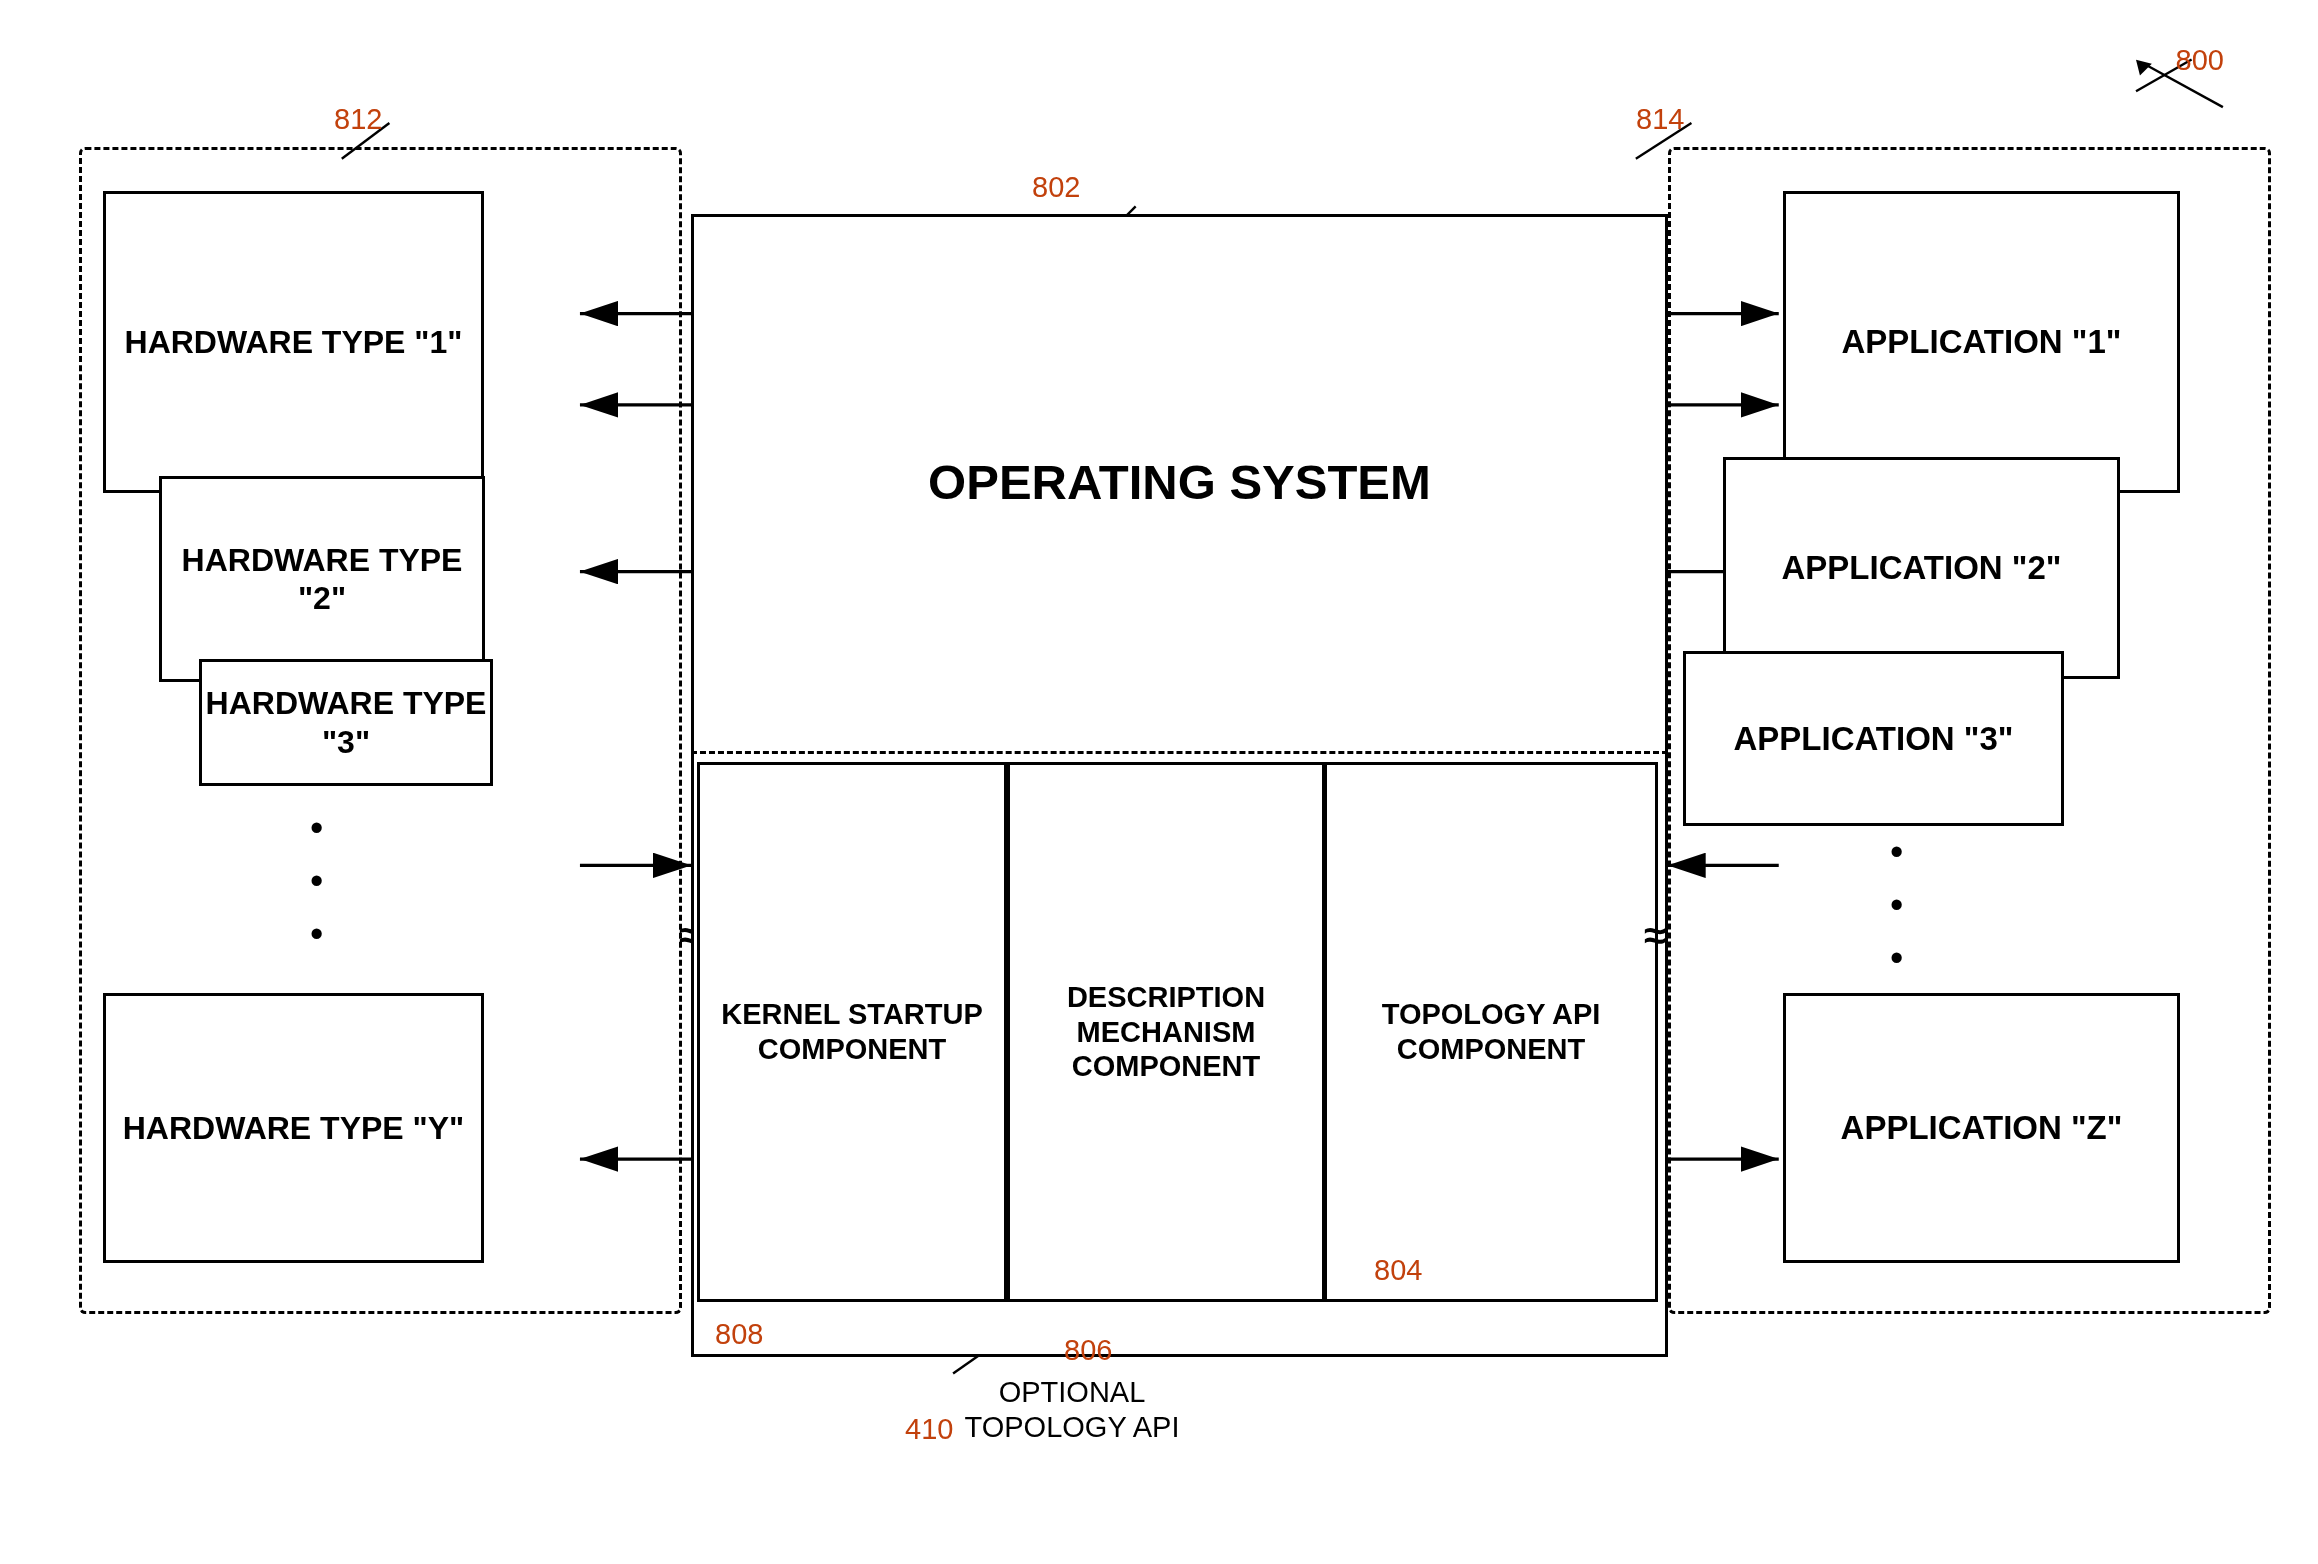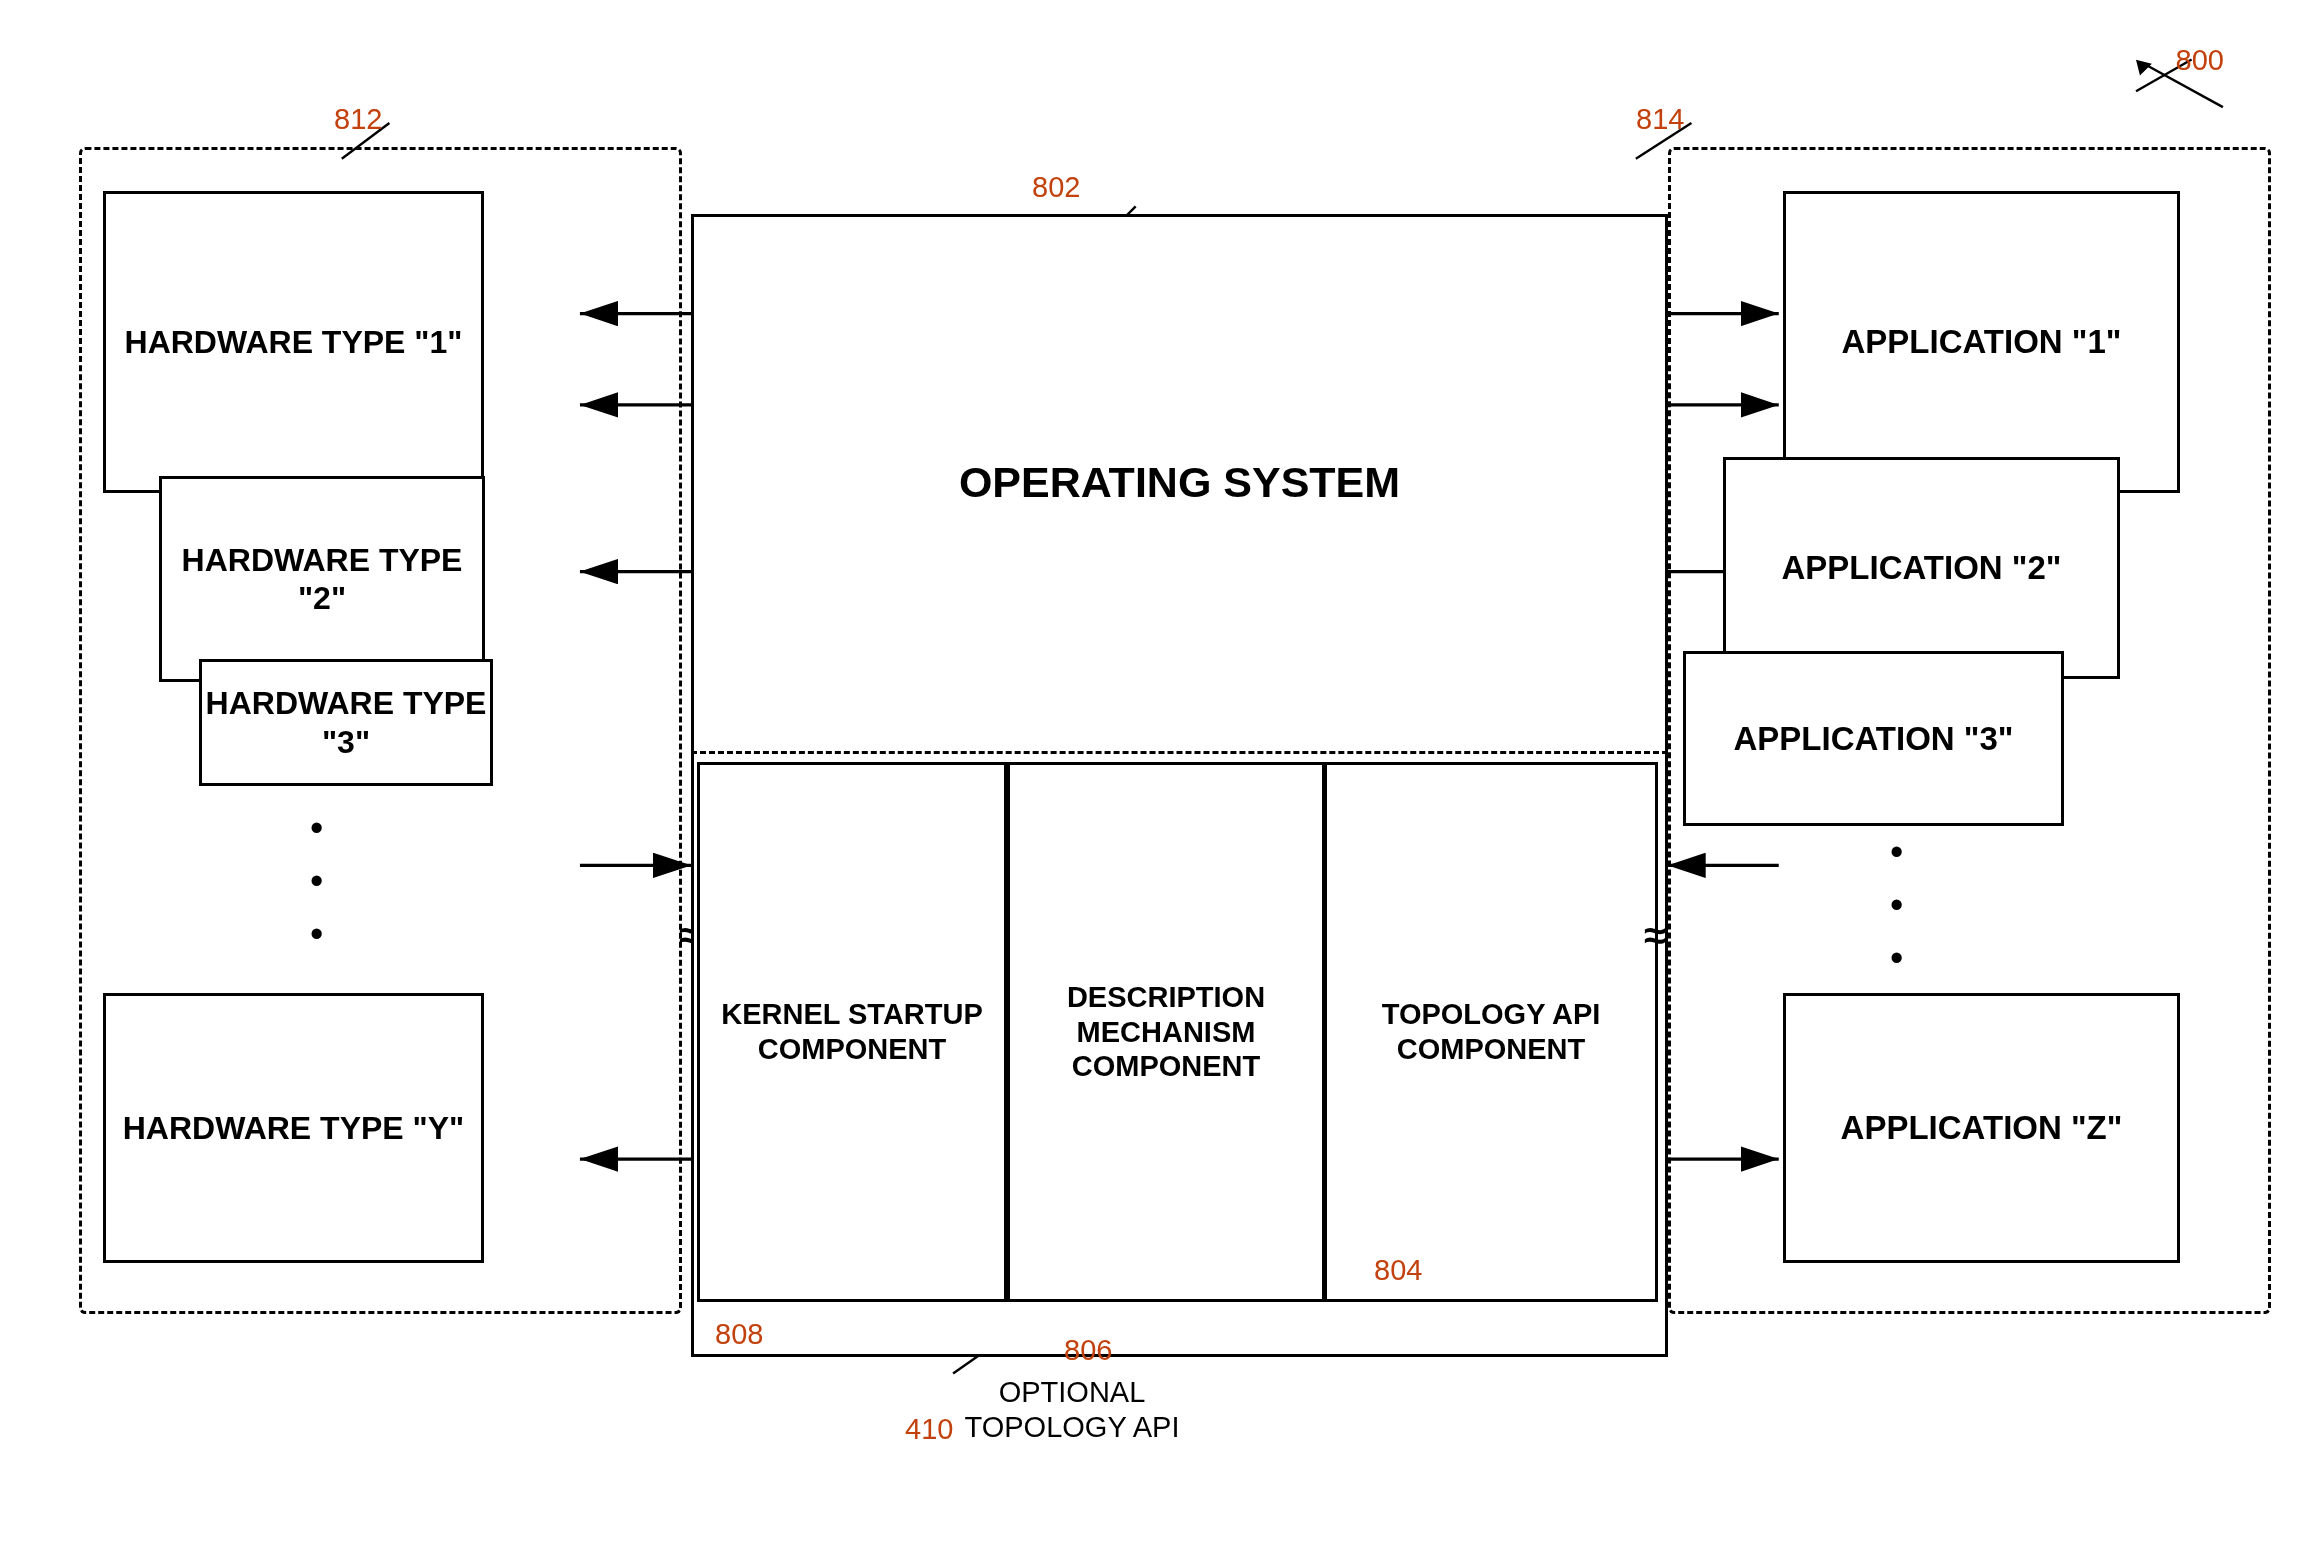--- a/index.html
+++ b/index.html
@@ -159,21 +159,21 @@
   <div class="solid-box" style="left: 103px; top: 993px; width: 381px; height: 270px;">
     <div class="box-label" style="width:100%;height:100%;font-size:32px;">HARDWARE TYPE "Y"</div>
   </div>
 
   <div class="squiggle" style="left: 679px; top: 913px;">≈</div>
 
   <div class="solid-box" style="left: 691px; top: 214px; width: 977px; height: 1143px;"></div>
 
   <div class="ref-label" style="left: 1032px; top: 171px;">802</div>
 
-  <div class="box-label" style="left: 691px; top: 214px; width: 977px; height: 540px; font-size: 43px; border-bottom: 3.2px dashed #000;">OPERATING SYSTEM</div>
+  <div class="box-label" style="left: 691px; top: 214px; width: 977px; height: 540px; font-size: 49px; border-bottom: 3.2px dashed #000;">OPERATING SYSTEM</div>
 
   <div class="solid-box" style="left: 697px; top: 762px; width: 310px; height: 540px;">
     <div class="box-label" style="width:100%;height:100%;font-size:29px;padding:8px;">KERNEL STARTUP COMPONENT</div>
   </div>
 
   <div class="solid-box" style="left: 1007px; top: 762px; width: 318px; height: 540px;">
     <div class="box-label" style="width:100%;height:100%;font-size:29px;padding:12px;">DESCRIPTION MECHANISM COMPONENT</div>
   </div>
 
   <div class="solid-box" style="left: 1324px; top: 762px; width: 334px; height: 540px;">

